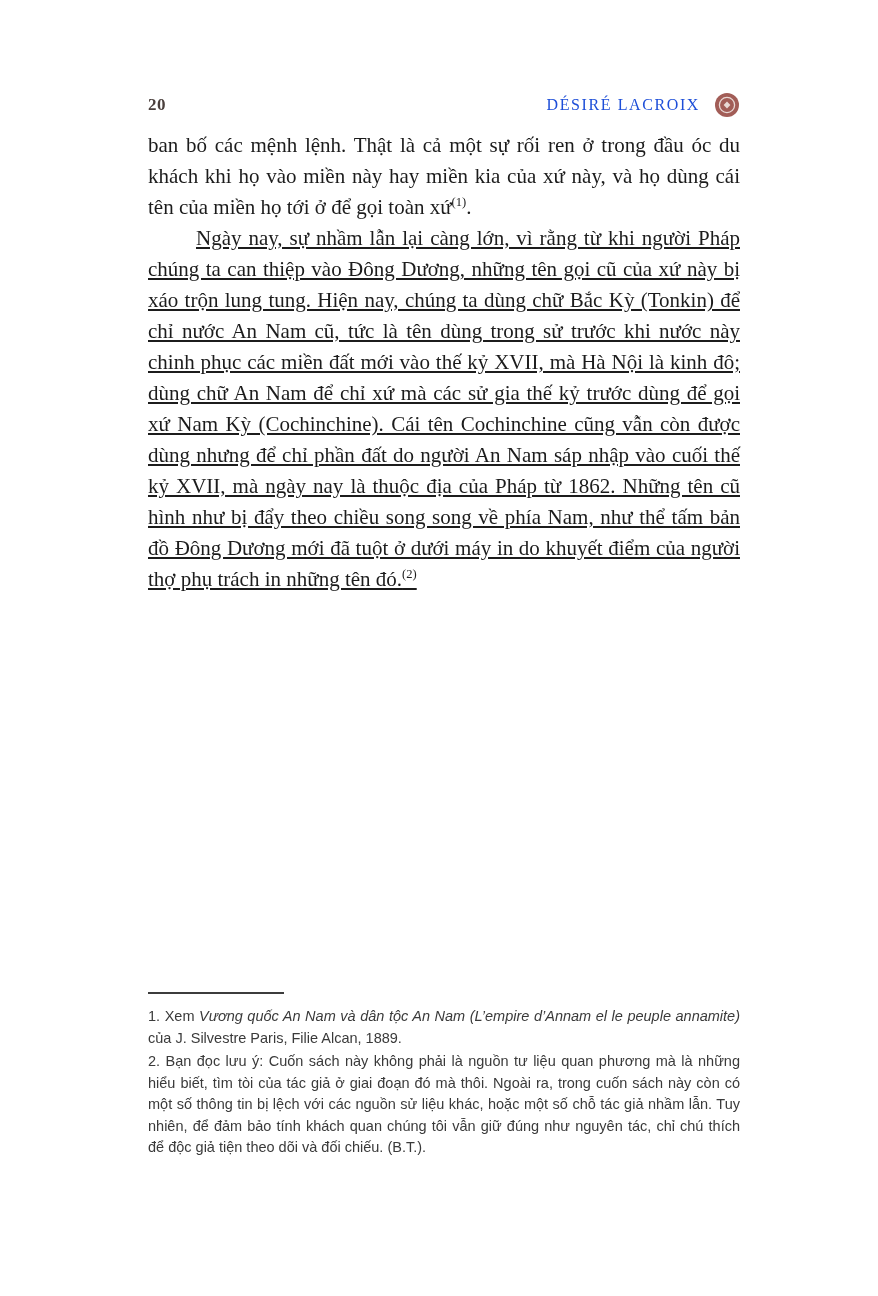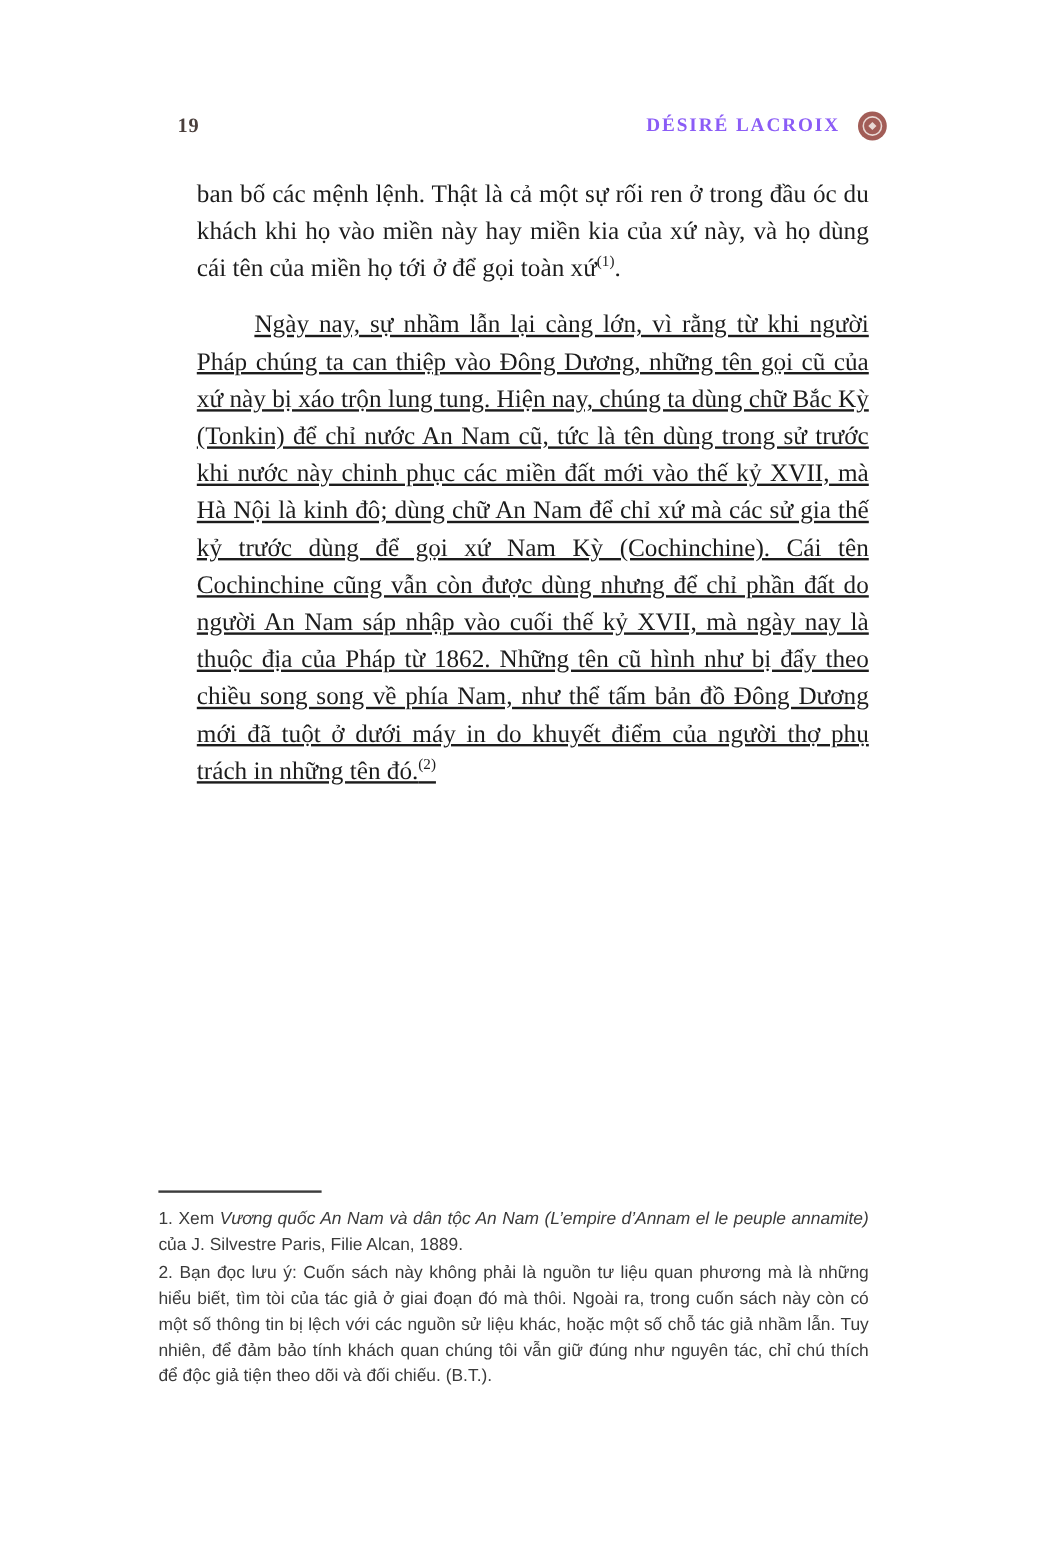--- a/index.html
+++ b/index.html
@@ -29,50 +29,50 @@
     color: #4a3f3c;
     letter-spacing: 0.5px;
   }
   .header-right {
     display: flex;
     align-items: center;
     gap: 14px;
   }
   .author-name {
     font-size: 16px;
-    font-weight: bold;
+    font-weight: normal;
     letter-spacing: 1.6px;
-    color: #8b5cf6;
+    color: #1d4ed8;
   }
   .medallion { display: inline-flex; align-items: center; }
 
   
   .body-text {
     position: absolute;
     top: 130px;
     left: 148px;
     width: 592px;
     font-size: 21px;
     line-height: 31px;
     color: #1c1c1c;
     text-align: justify;
   }
-  .body-text p { margin: 16px; }
+  .body-text p { margin: 0; }
   .body-text p.indent { text-indent: 48px; text-decoration: underline; }
   sup.fn-ref {
     font-size: 0.60em;
     line-height: 0;
     vertical-align: super;
   }
 
   
   .footnotes {
     position: absolute;
     top: 992px;
-    left: 132px;
+    left: 148px;
     width: 592px;
     font-family: "Liberation Sans", sans-serif;
     font-size: 14.5px;
     line-height: 21.5px;
     color: #3a3a3a;
     text-align: justify;
   }
   .footnote-rule {
     width: 136px;
     border: none;
@@ -81,21 +81,21 @@
   }
   .footnotes p { margin: 0 0 2px 0; }
   .italic { font-style: italic; }
 </style>
 </head>
 <body>
 
 <div class="sheet">
 
   <div class="page-header">
-    <span class="page-number">19</span>
+    <span class="page-number">20</span>
     <span class="header-right">
       <span class="author-name">DÉSIRÉ LACROIX</span>
       <span class="medallion">
         <svg width="26" height="26" viewBox="0 0 26 26" aria-hidden="true">
           <circle cx="13" cy="13" r="12" fill="#a25d57"></circle>
           <circle cx="13" cy="13" r="7.6" fill="none" stroke="#e9d9d5" stroke-width="1.3"></circle>
           <rect x="10.6" y="10.6" width="4.8" height="4.8" fill="#e9d9d5" transform="rotate(45 13 13)"></rect>
         </svg>
       </span>
     </span>

